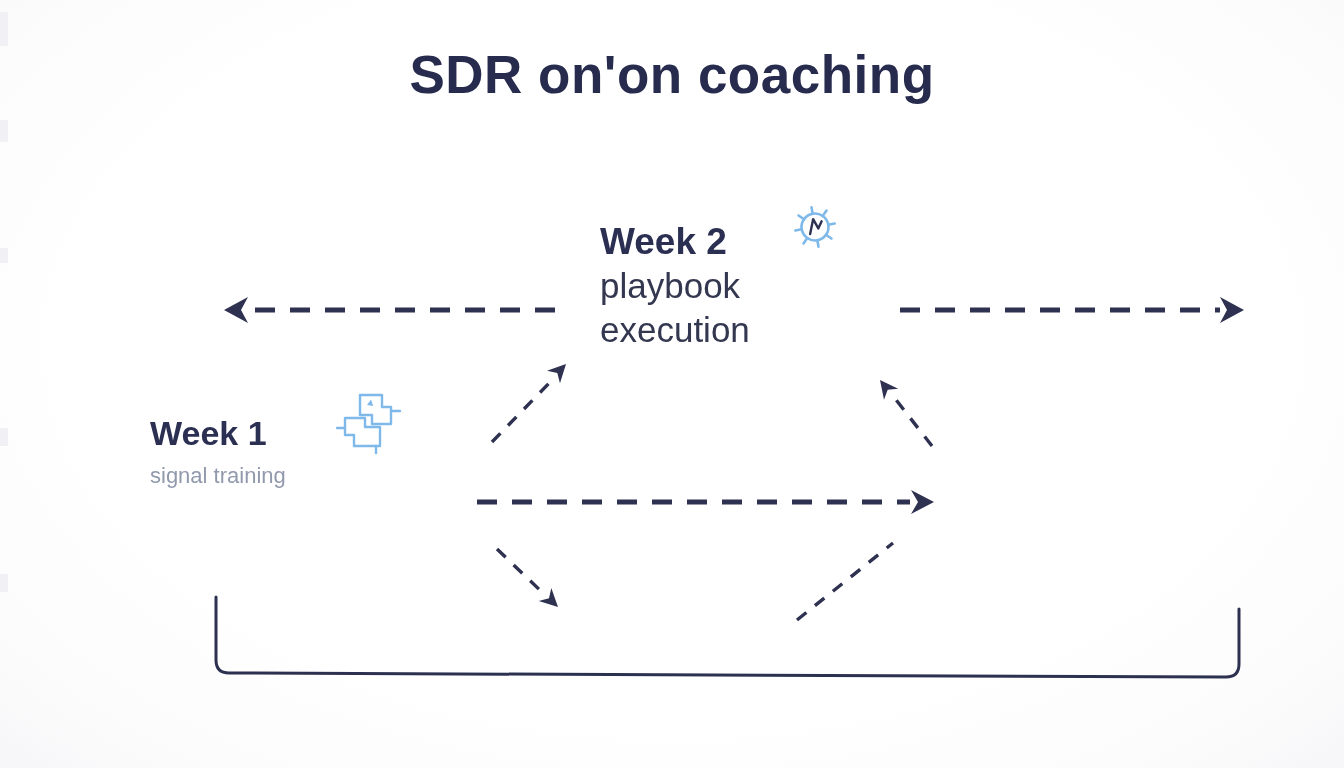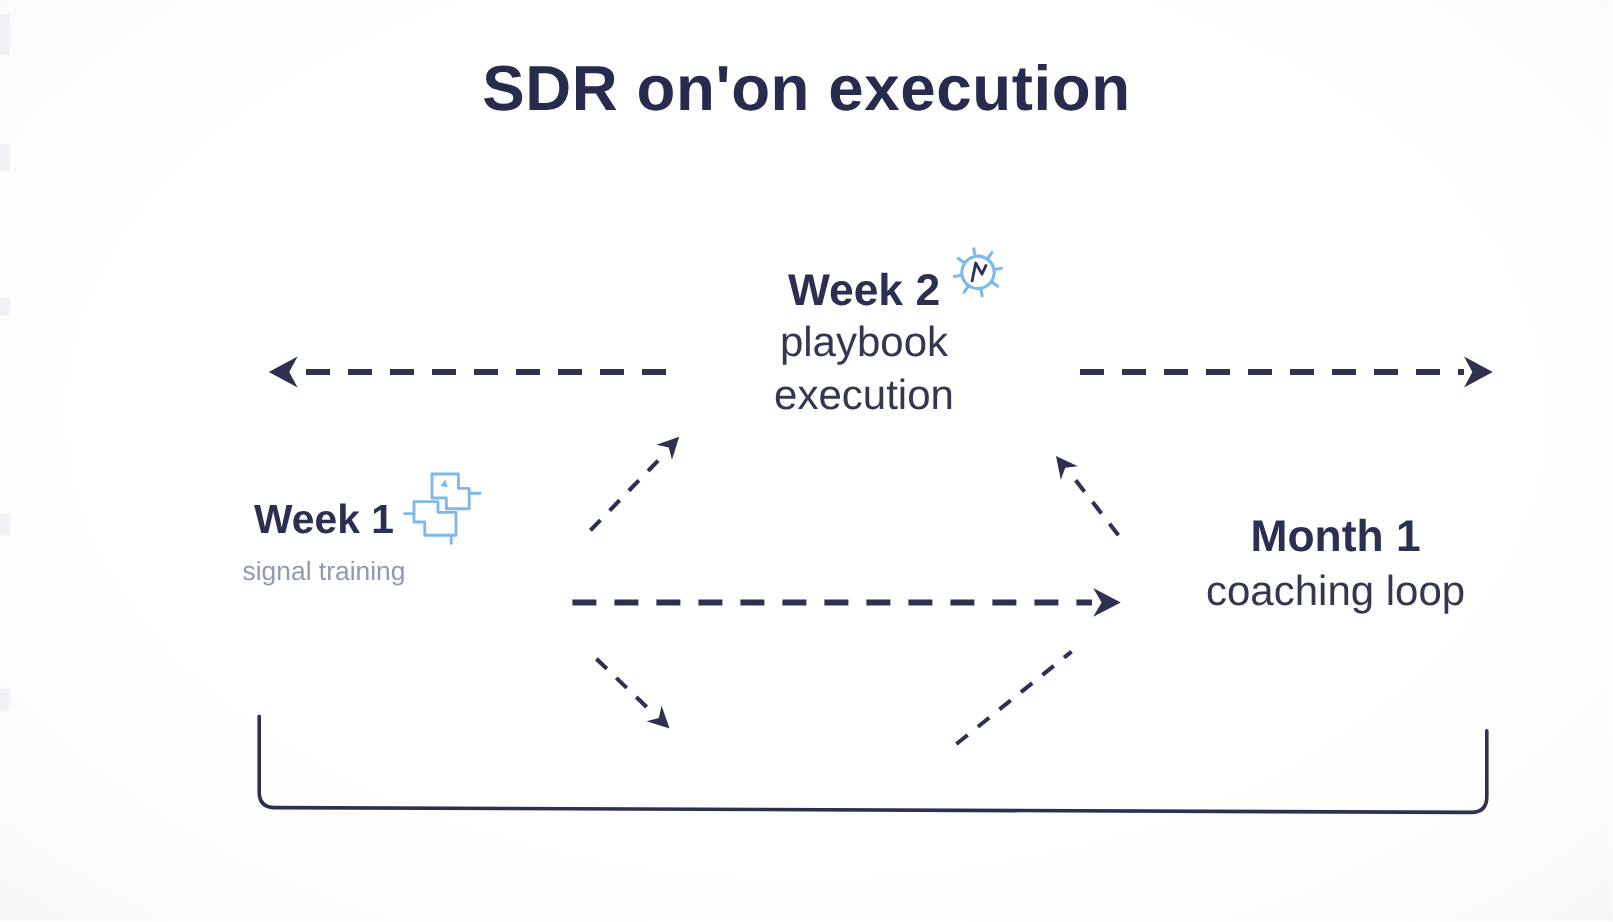--- a/index.html
+++ b/index.html
@@ -23,21 +23,20 @@
     width: 100%;
     margin: 0;
     text-align: center;
     font-size: 53px;
     font-weight: 800;
     letter-spacing: 0.5px;
     color: #272b4e;
   }
   .node {
     position: absolute;
-    text-align: center;
   }
   .node .heading {
     font-weight: 700;
     color: #2b2f52;
   }
   .node .body-line {
     font-weight: 400;
     color: #33374f;
   }
   .node-week2 {
@@ -86,21 +85,21 @@
 <body>
 
 <div class="canvas">
 
   <div class="edge-mark" style="top:12px;height:34px;"></div>
   <div class="edge-mark" style="top:120px;height:22px;"></div>
   <div class="edge-mark" style="top:248px;height:15px;"></div>
   <div class="edge-mark" style="top:428px;height:18px;"></div>
   <div class="edge-mark" style="top:574px;height:18px;"></div>
 
-  <h1 class="title">SDR on'on execution</h1>
+  <h1 class="title">SDR on'on coaching</h1>
 
   <svg class="arrows" viewBox="0 0 1344 768" fill="none" xmlns="http://www.w3.org/2000/svg">
     <g stroke="#2e3150" stroke-width="5" stroke-dasharray="20 15" stroke-linecap="butt">
       <line x1="555" y1="310" x2="246" y2="310"></line>
       <line x1="900" y1="310" x2="1220" y2="310"></line>
       <line x1="477" y1="502" x2="910" y2="502"></line>
     </g>
     <g stroke="#2e3150" stroke-width="3.4" stroke-dasharray="12 11" stroke-linecap="butt">
       <line x1="492" y1="442" x2="556" y2="376"></line>
       <line x1="932" y1="446" x2="890" y2="392"></line>
@@ -148,18 +147,14 @@
     <g stroke="#7fb9ea" stroke-width="2.4" stroke-linejoin="round" stroke-linecap="round" fill="none">
       <path d="M 24 5 h 22 v 12 h 9 v 17 h -19 v -9 h -12 z"></path>
       <path d="M 9 28 h 20 v 9 h 15 v 19 h -26 v -11 h -9 z"></path>
       <line x1="1" y1="38" x2="9" y2="38"></line>
       <line x1="55" y1="21" x2="64" y2="21"></line>
       <line x1="40" y1="56" x2="40" y2="63"></line>
     </g>
     <path d="M 31 15 l 4 -5.5 l 2.2 6.5 z" fill="#7fb9ea"></path>
   </svg>
 
-  <div class="node node-month1">
-    <div class="heading">Month 1</div>
-    <div class="body-line">coaching loop</div>
-  </div>
 
 </div>
 
 </body></html>

